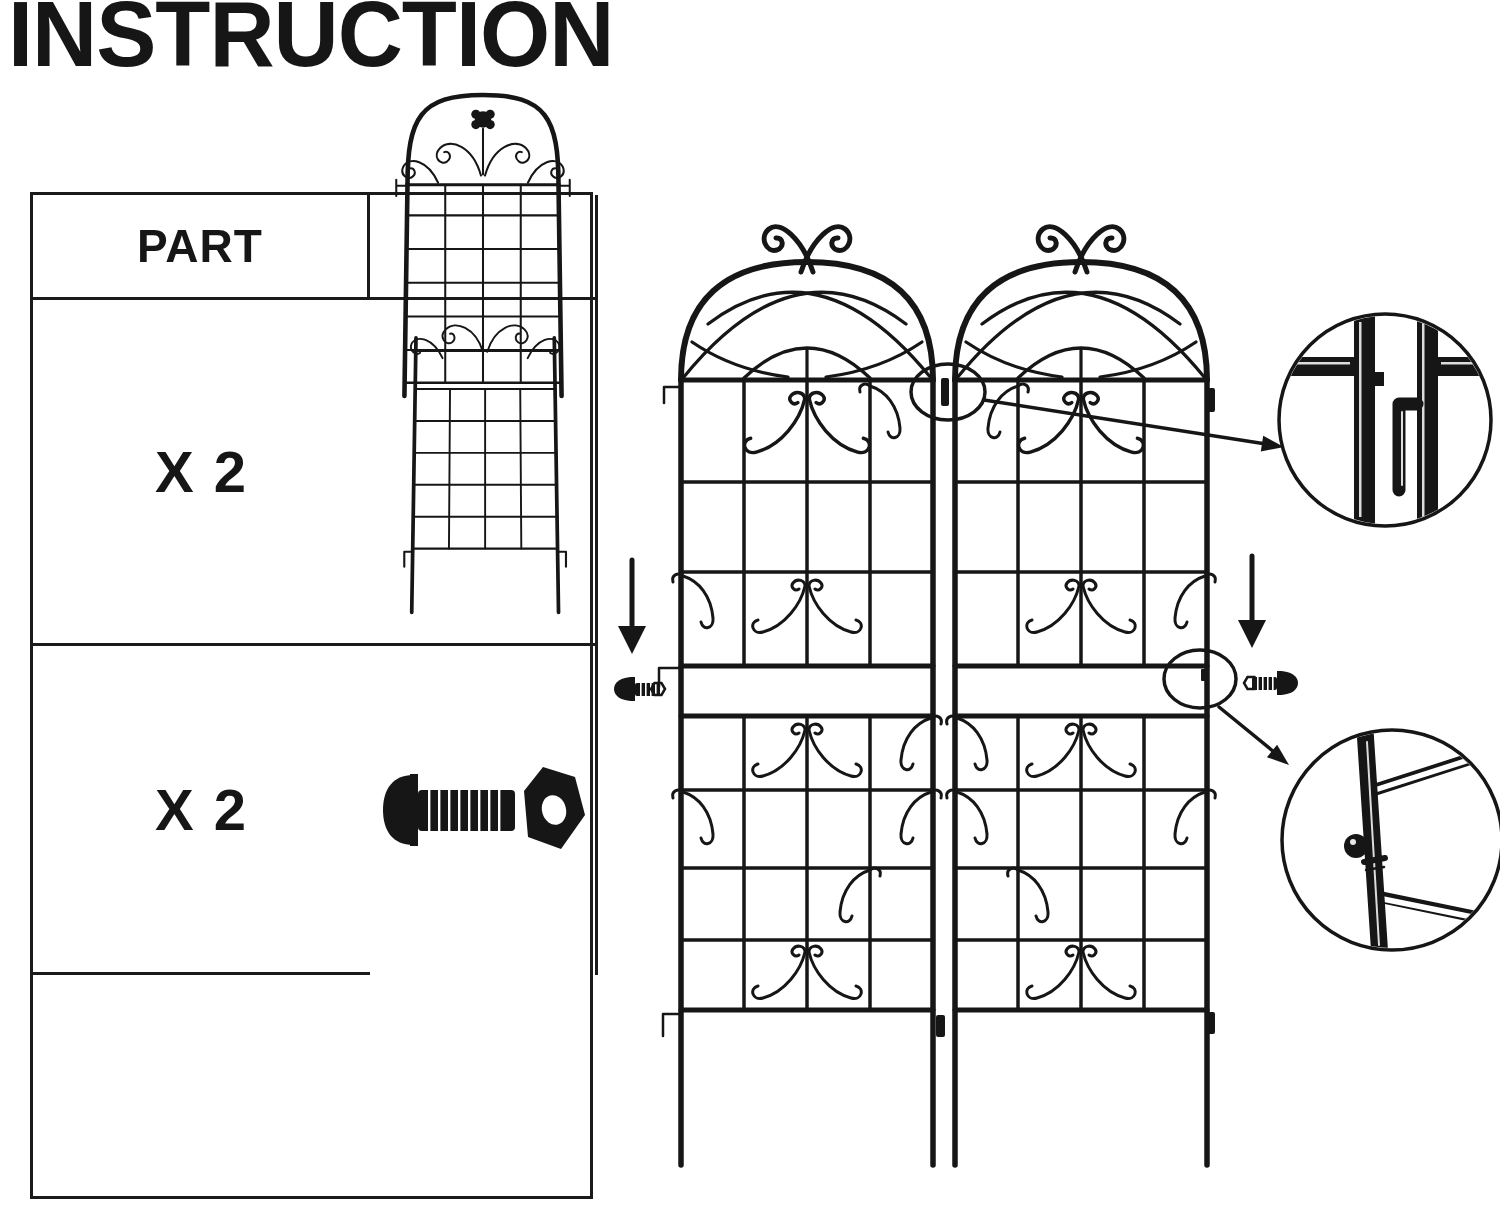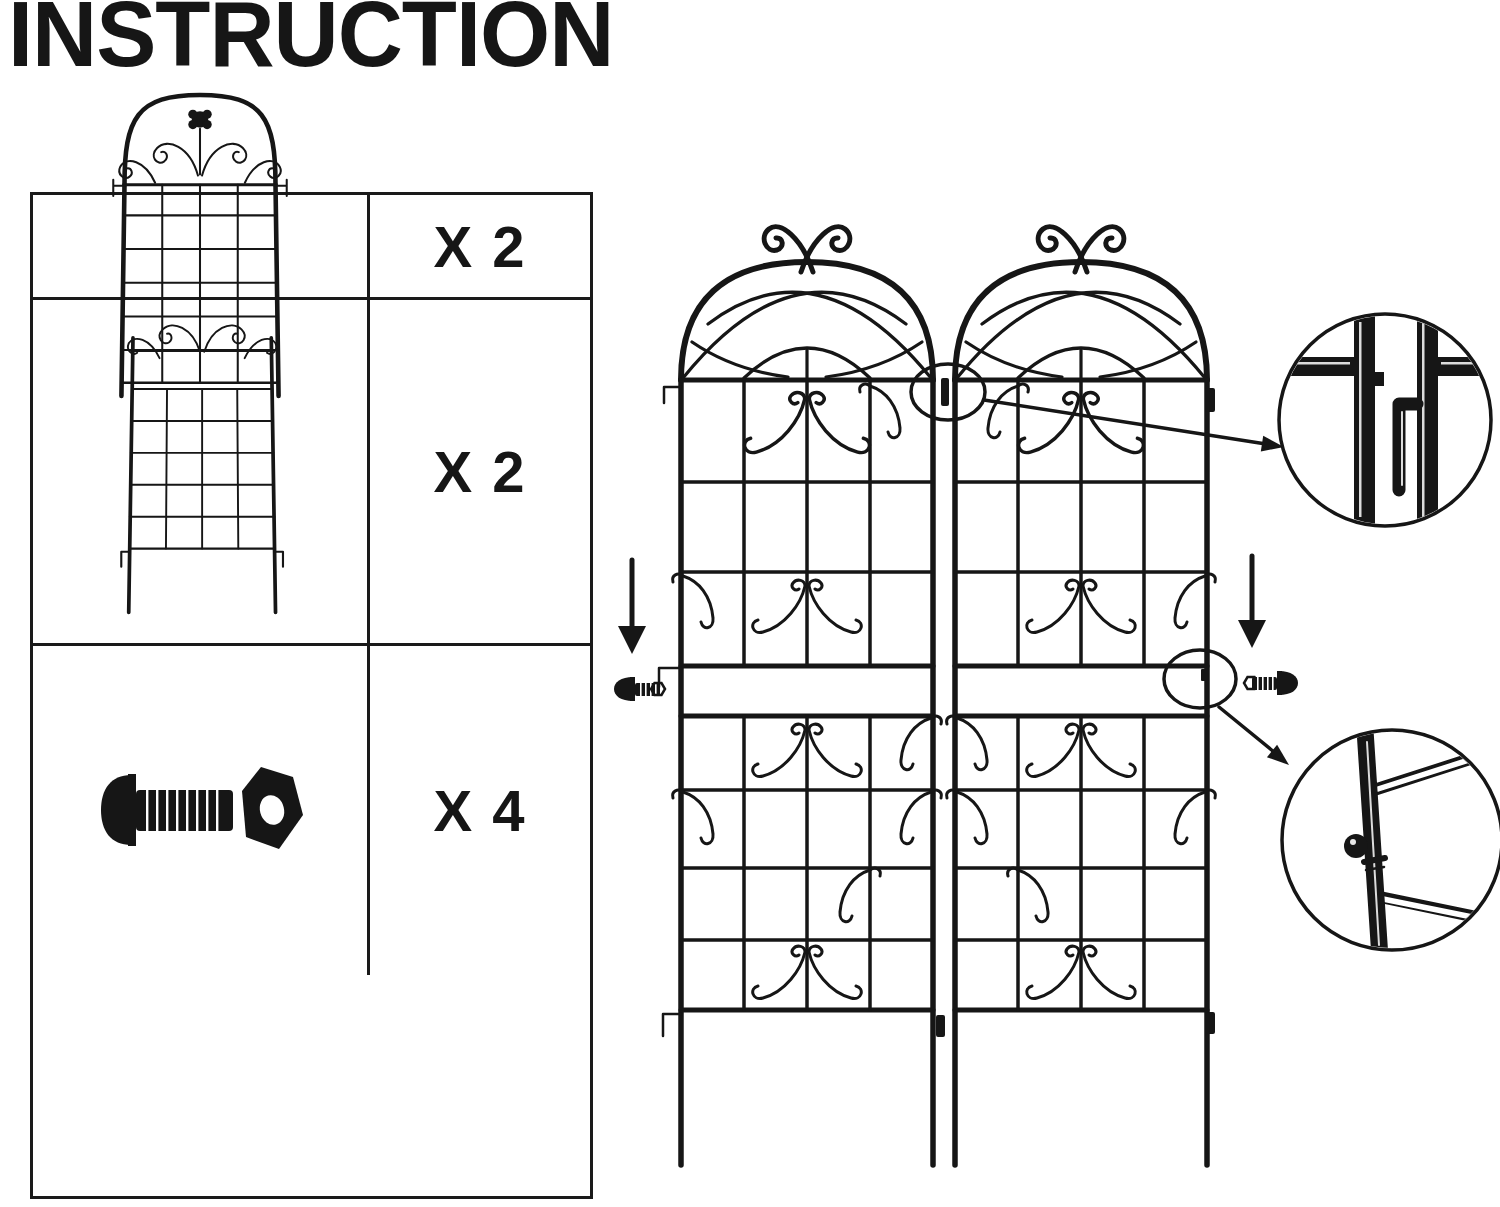--- a/index.html
+++ b/index.html
@@ -28,20 +28,21 @@
   .qty{font-size:58px;font-weight:bold;letter-spacing:2px;}
   .diagram-wrap{position:absolute;left:600px;top:180px;width:900px;height:1027px;}
   svg{display:block;}
 </style>
 </head>
 <body>
 
 <div class="page-title">INSTRUCTION</div>
 
 <div class="parts-table">
+  <div class="cell th">PART</div>
 
   <div class="cell">
     <svg width="200" height="328" viewBox="136 310 196 320" fill="none" stroke="#161616" stroke-linecap="round">
       <path d="M 160 410 C 160 345 172 322 234 322 C 296 322 308 345 308 410" stroke-width="4.5"></path>
       <line x1="160" y1="410" x2="157" y2="617" stroke-width="4.5"></line>
       <line x1="308" y1="410" x2="311" y2="617" stroke-width="4.5"></line>
       <line x1="160" y1="410" x2="308" y2="410" stroke-width="3"></line>
       <g fill="#161616" stroke="none">
         <circle cx="234" cy="346" r="8"></circle>
           <circle cx="227" cy="341" r="4.5"></circle>
@@ -121,21 +122,20 @@
           <rect x="263" y="1061" width="2.4" height="45"></rect>
             <rect x="273" y="1061" width="2.4" height="45"></rect>
         </g>
       </g>
       <g>
         <polygon points="318,1040 350,1050 360,1088 336,1122 303,1110 299,1064" fill="#161616"></polygon>
         <ellipse cx="329" cy="1083" rx="12" ry="15" transform="rotate(-15 329 1083)" fill="#ffffff"></ellipse>
       </g>
     </svg>
   </div>
-  <div class="cell qty last-col last-row">X 4</div>
 </div>
 
 <div class="diagram-wrap">
 <svg width="900" height="1027" viewBox="600 180 900 1027" fill="none" stroke-linecap="round">
   <defs>
     <path id="butterfly" d="M -2 8 C -2 2 -10 0 -14 5 C -17 9 -12 14 -8 11 M -2 8 C -6 26 -22 48 -44 54 C -55 57 -58 44 -49 42 M 2 8 C 2 2 10 0 14 5 C 17 9 12 14 8 11 M 2 8 C 6 26 22 48 44 54 C 55 57 58 44 49 42"></path>
     <path id="cscroll" d="M 0 0 C 16 5 28 20 30 42 C 31 53 20 55 18 46 M 0 0 C -5 -4 -12 -1 -10 6"></path>
     <g id="panel-core" stroke="#161616" fill="none">
       <path d="M 681 380 C 681 300 725 262 807 262 C 889 262 933 300 933 380" stroke-width="6"></path>
       <line x1="681" y1="380" x2="681" y2="1165" stroke-width="5.5"></line>

